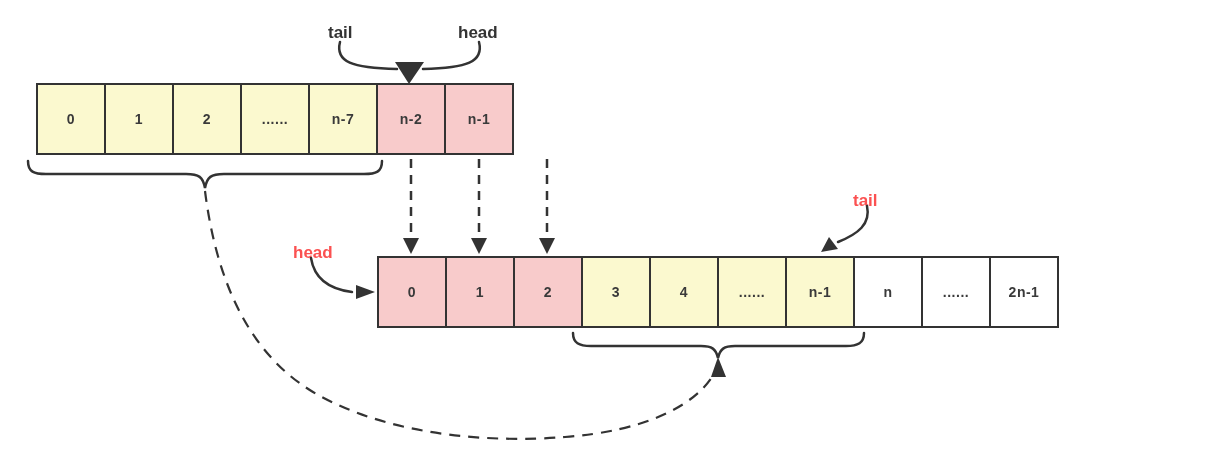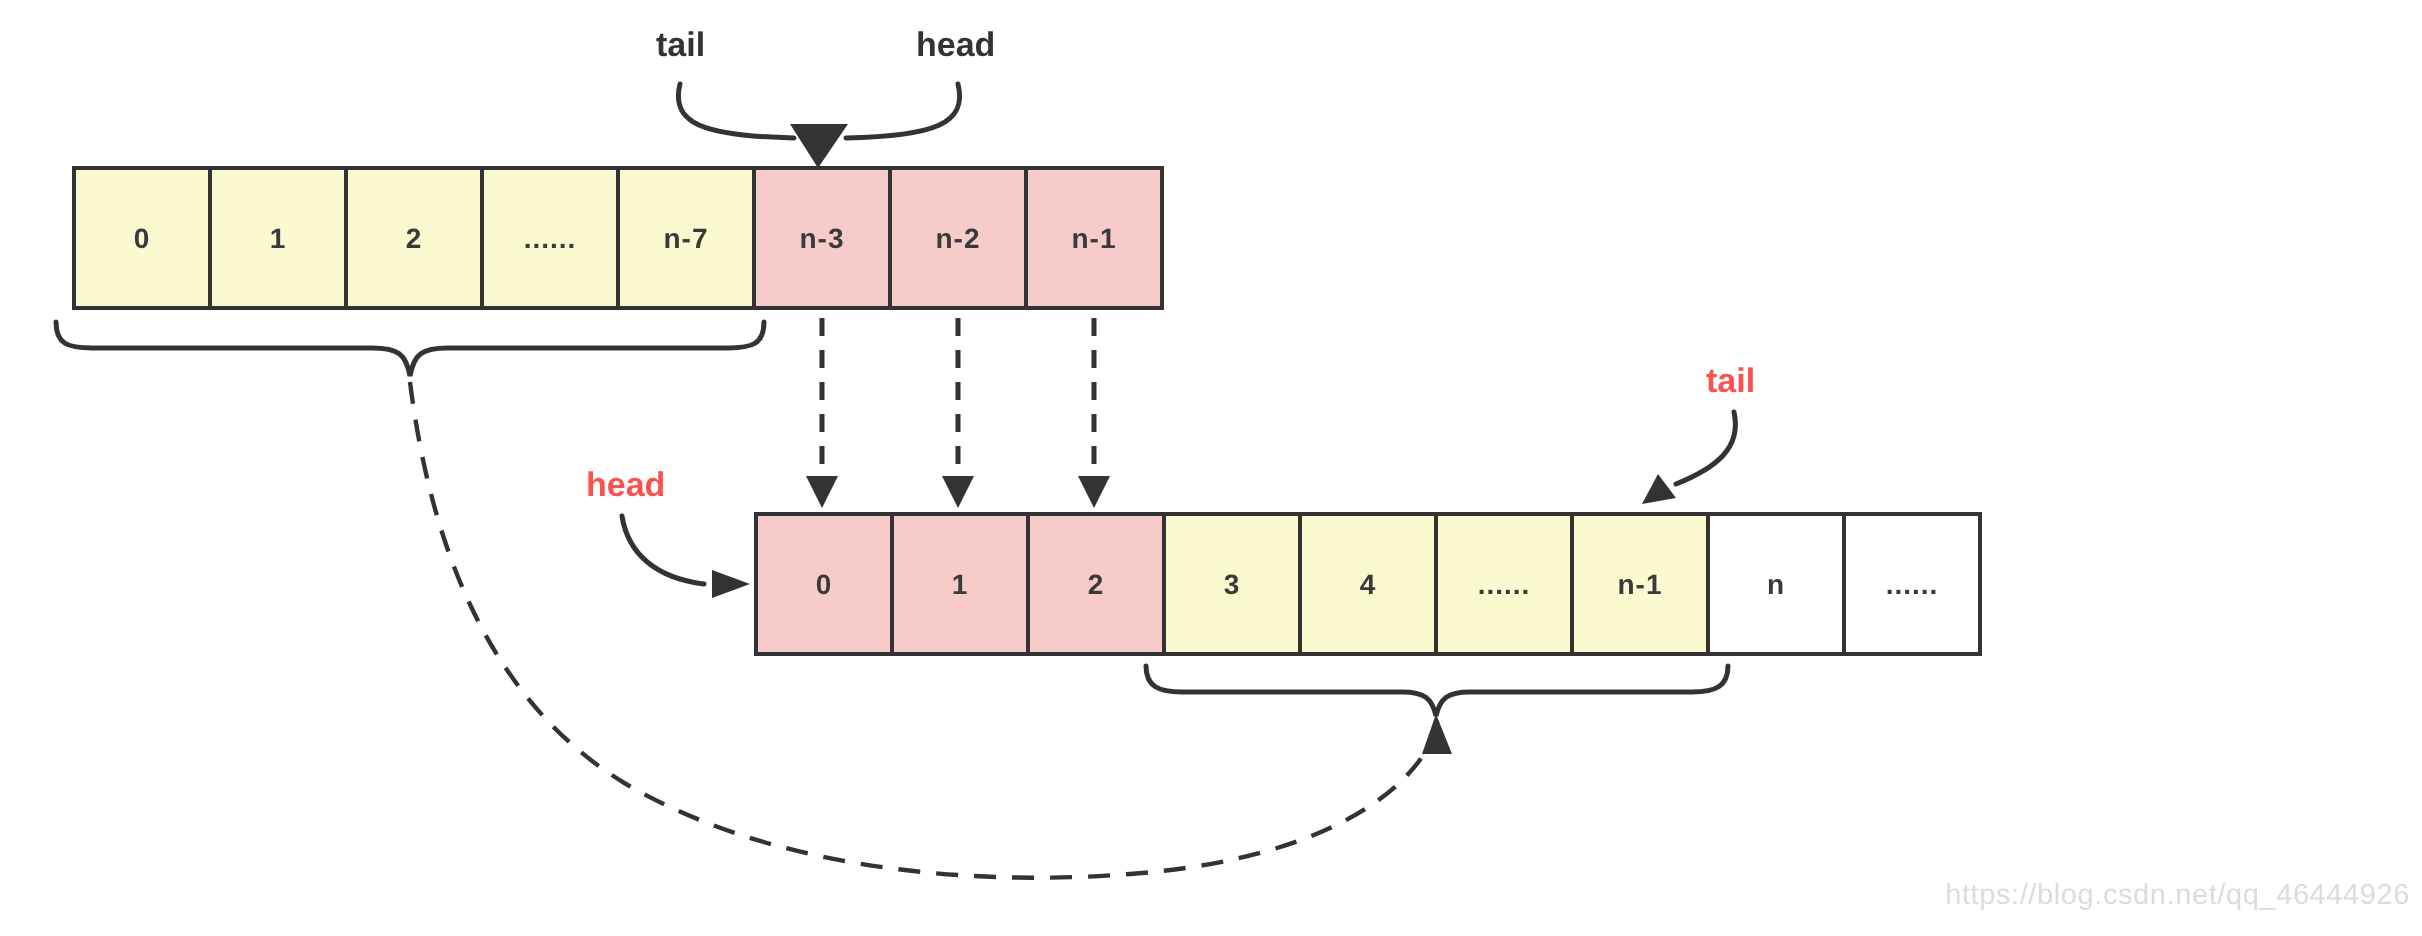--- a/index.html
+++ b/index.html
@@ -17,55 +17,56 @@
     display:flex;align-items:center;justify-content:center;
     font-size:14px;font-weight:bold;color:#3a3a3a;
     letter-spacing:0.5px;
   }
   .cell.yellow{background:var(--yellow);}
   .cell.pink{background:var(--pink);}
   .cell.white{background:var(--white);}
   .ptr-label{
     position:absolute;font-size:17px;font-weight:bold;color:#333;
     white-space:nowrap;
+    margin-top:10px;
   }
   .ptr-label.red{color:var(--accent_red);}
   svg.overlay{position:absolute;inset:0;pointer-events:none;}
   .watermark{
     position:absolute;white-space:nowrap;font-weight:normal;
   }
   .wm-url{right:6px;top:440px;font-size:14.5px;color:#dcdcdc;letter-spacing:0.3px;}
   .wm-handle{right:5px;top:466px;font-size:13.5px;color:#9a9a9a;}
 </style>
 </head>
 <body>
 
 <div class="stage">
 
   <div class="array-row" style="left:36px;top:83px;">
       <div class="cell yellow">0</div>
       <div class="cell yellow">1</div>
       <div class="cell yellow">2</div>
       <div class="cell yellow">......</div>
       <div class="cell yellow">n-7</div>
-      <div class="cell pink">n-3</div>
       <div class="cell pink">n-2</div>
       <div class="cell pink">n-1</div>
     </div>
 
   <div class="array-row" style="left:377px;top:256px;">
       <div class="cell pink">0</div>
       <div class="cell pink">1</div>
       <div class="cell pink">2</div>
       <div class="cell yellow">3</div>
       <div class="cell yellow">4</div>
       <div class="cell yellow">......</div>
       <div class="cell yellow">n-1</div>
       <div class="cell white">n</div>
       <div class="cell white">......</div>
+      <div class="cell white">2n-1</div>
     </div>
 
   <div class="ptr-label" style="left:328px;top:13px;">tail</div>
   <div class="ptr-label" style="left:458px;top:13px;">head</div>
   <div class="ptr-label red" style="left:293px;top:233px;">head</div>
   <div class="ptr-label red" style="left:853px;top:181px;">tail</div>
 
   <svg class="overlay" width="1211" height="468" viewBox="0 0 1211 468">
     <g stroke="#333" stroke-width="2.5" fill="none" stroke-linecap="round">
 
@@ -96,15 +97,14 @@
     <path stroke="#333" stroke-width="2.5" fill="none" stroke-linecap="round" d="M 573 333 C 573 343, 579 346, 591 346 L 701 346 C 712 346, 716 349, 718 358
              C 720 349, 724 346, 735 346 L 846 346 C 858 346, 864 343, 864 333"></path>
 
     <path stroke="#333" stroke-width="2.5" fill="none" stroke-linecap="round" d="M 311 258 C 314 277, 328 289, 352 292"></path>
     <polygon points="375,292 356,285 356,299" fill="#333"></polygon>
 
     <path stroke="#333" stroke-width="2.5" fill="none" stroke-linecap="round" d="M 867 206 C 871 224, 858 234, 838 242"></path>
     <polygon points="821,252 829,237 838,249" fill="#333"></polygon>
   </svg>
 
-  <div class="watermark wm-url">https://blog.csdn.net/qq_46444926</div>
   <div class="watermark wm-handle">CSDN @NaHCOOO_</div>
 </div>
 
 </body></html>

